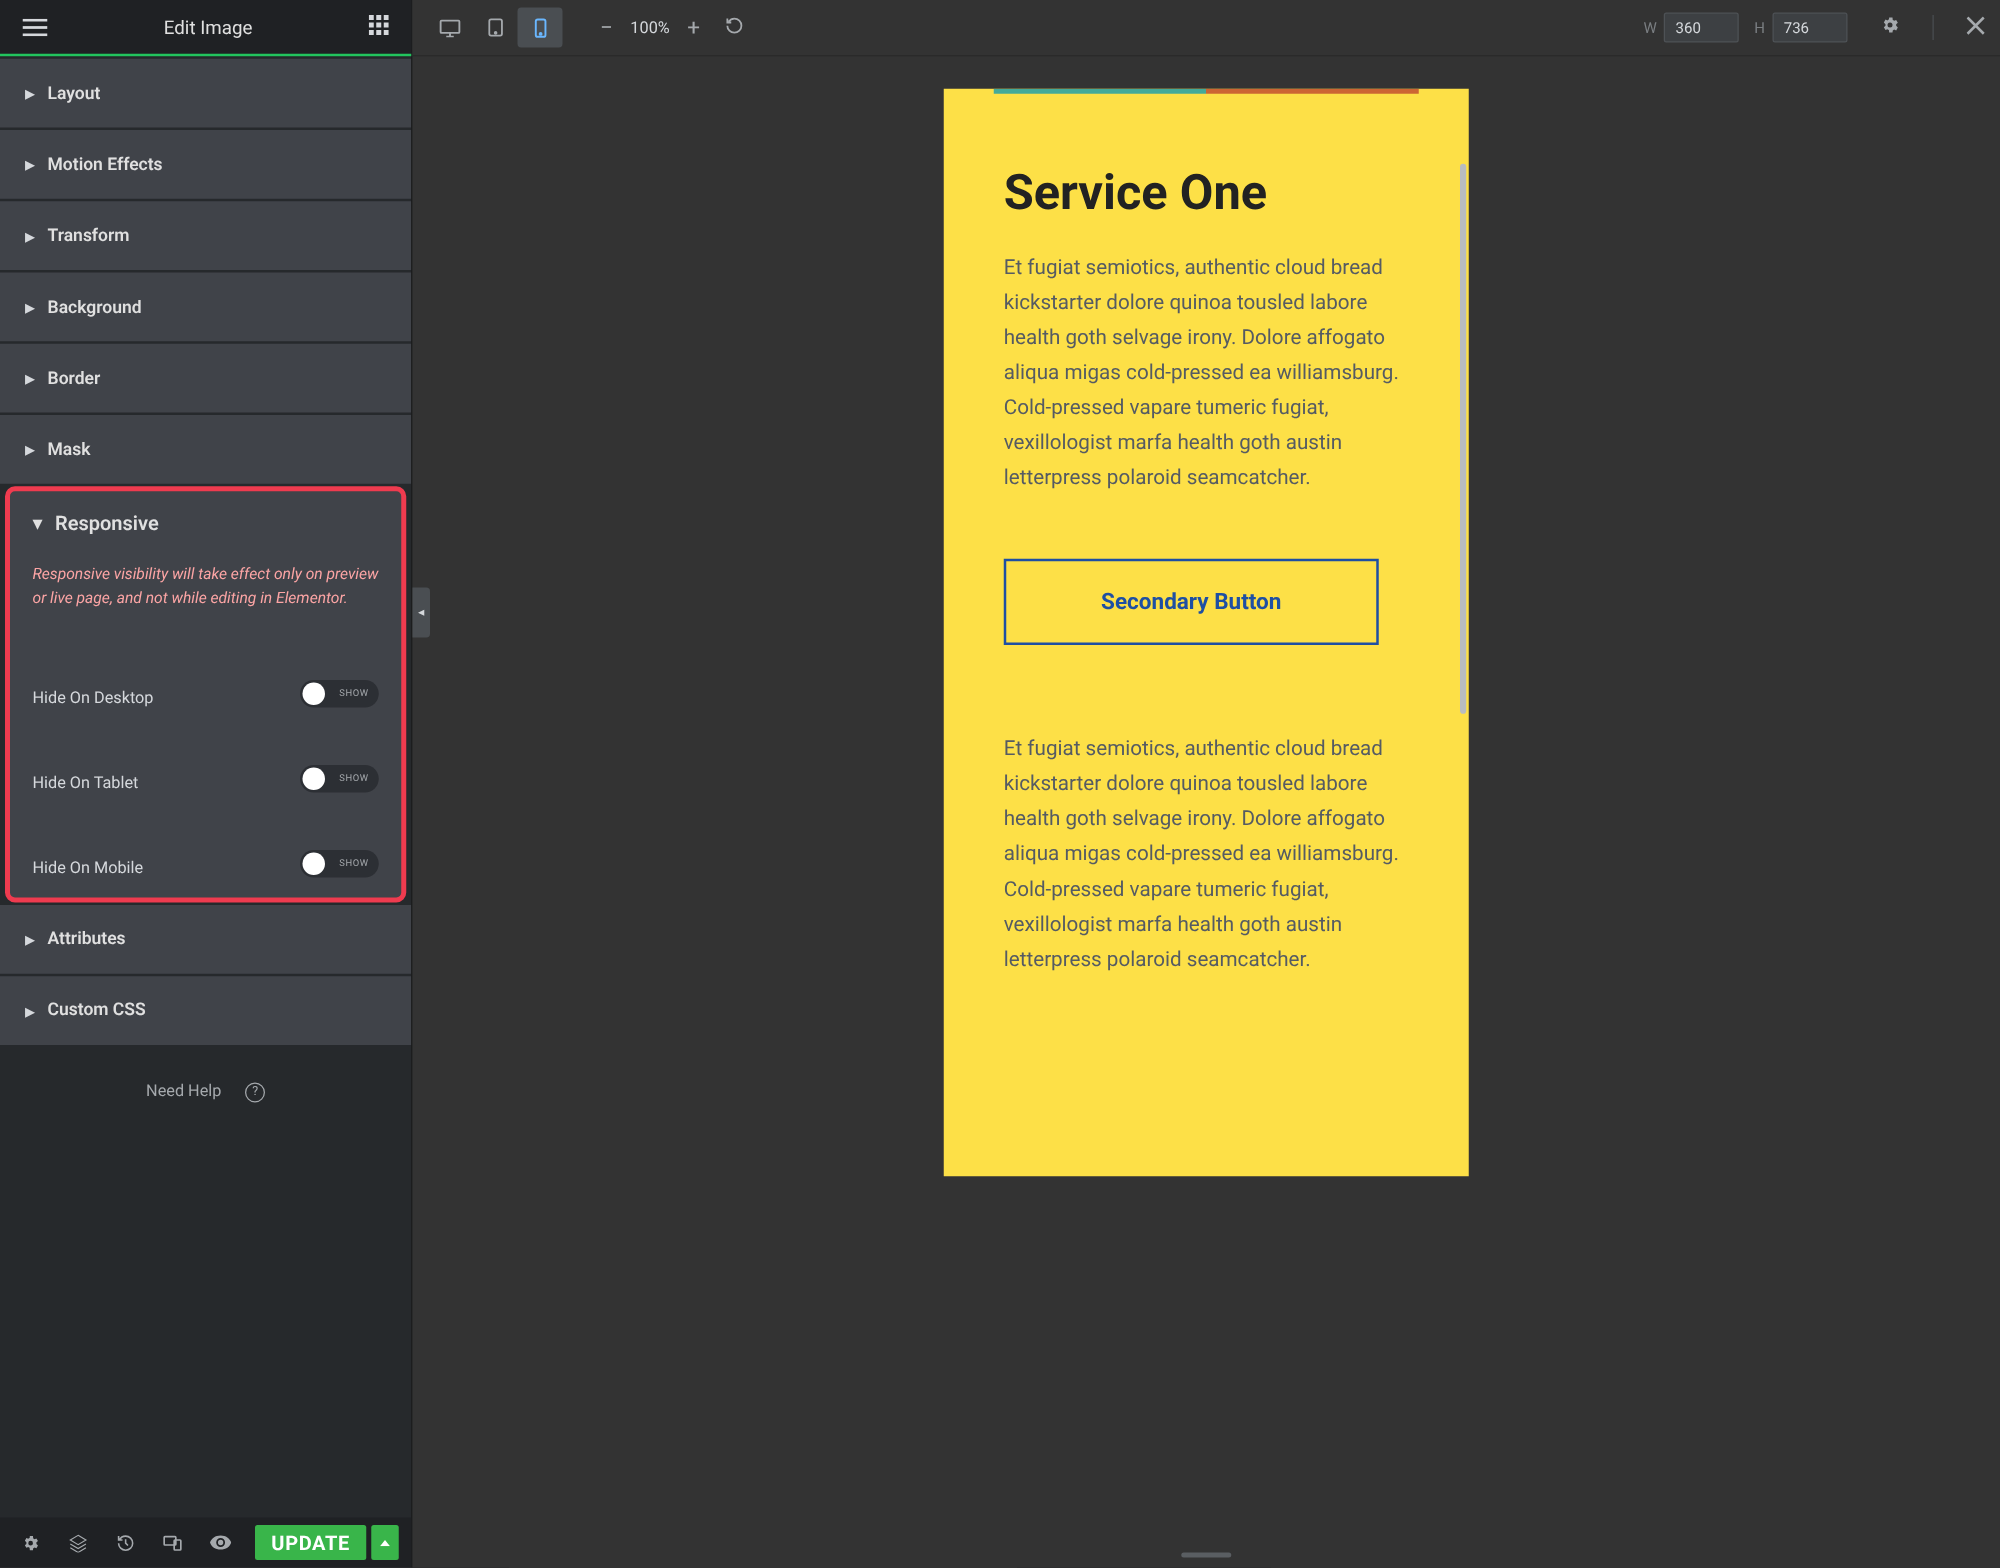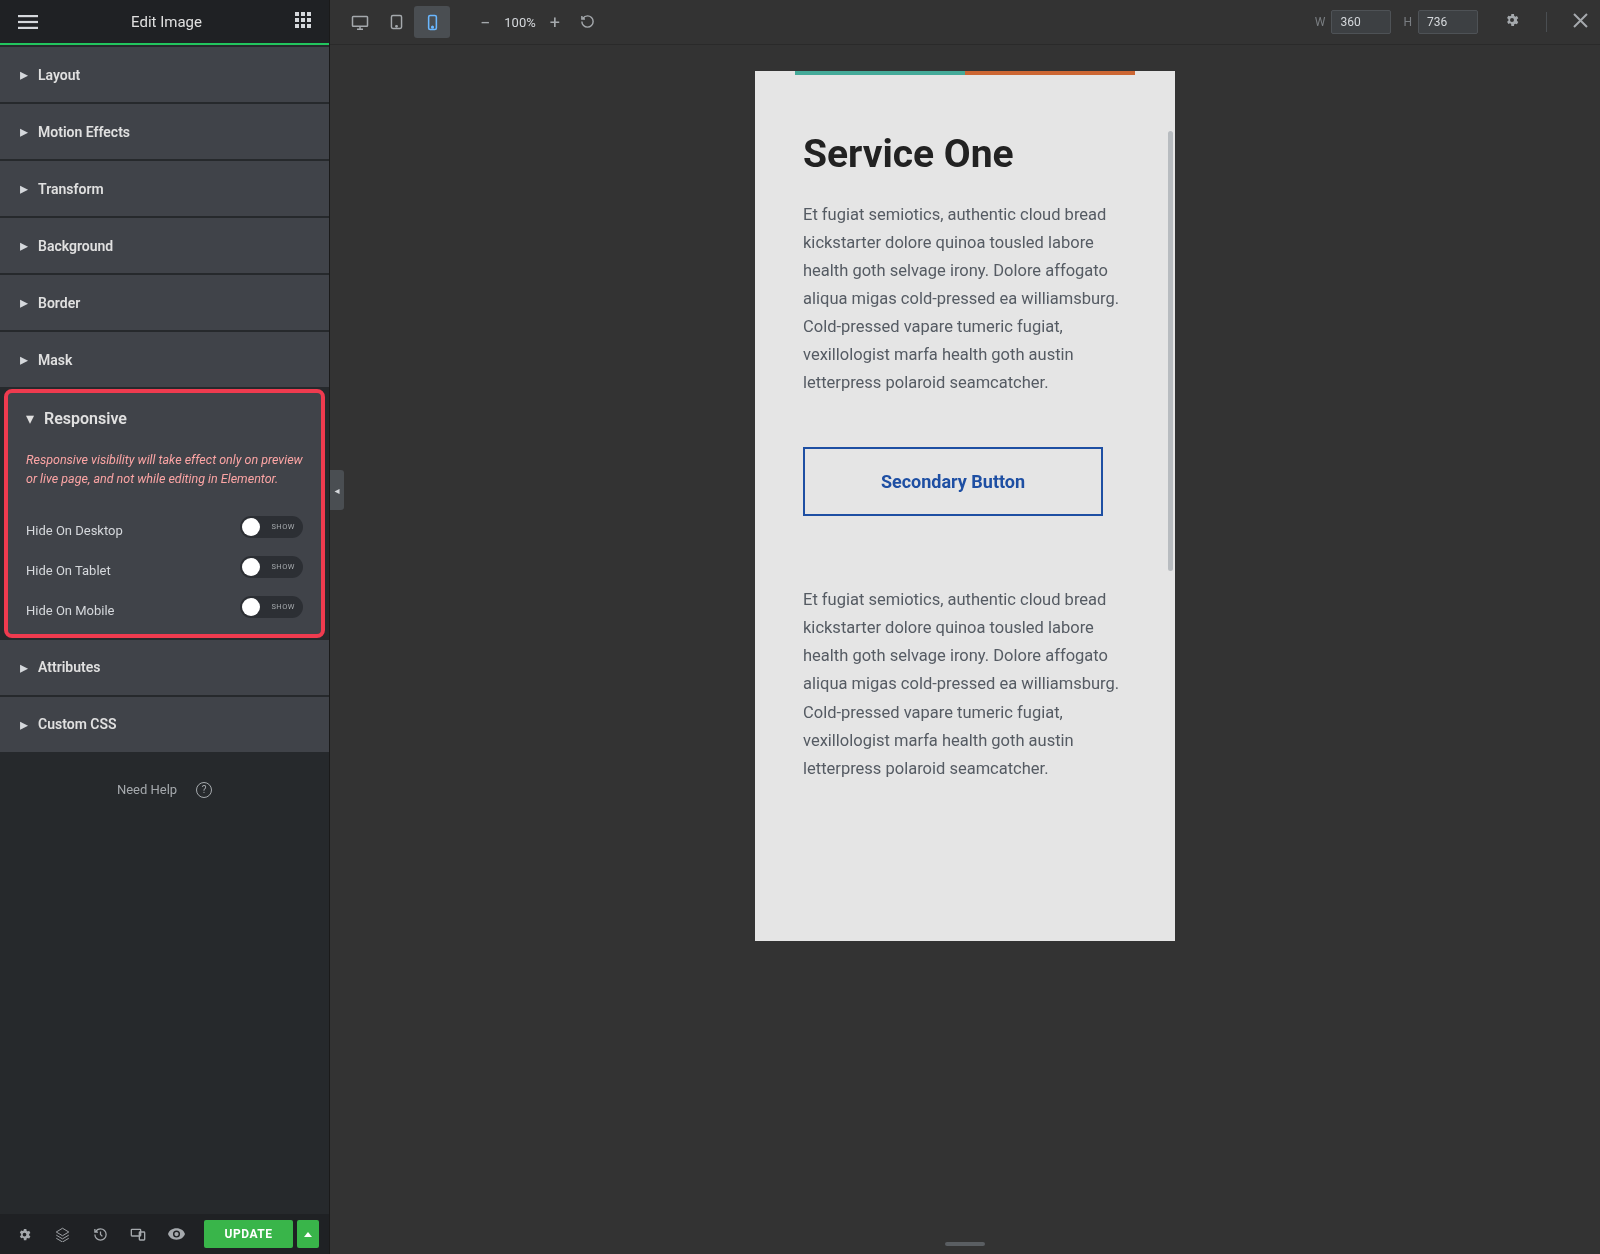--- a/index.html
+++ b/index.html
@@ -22,51 +22,51 @@
 .panel-section { background: #404349; margin-bottom: 2px; padding: 18px 20px; display: flex; align-items: center; cursor: pointer; }
 .panel-section .caret { margin-right: 10px; color: #d5d8dc; }
 .panel-section .label { color: #e0e0e0; font-size: 14px; font-weight: 600; }
 
 .responsive-box { border: 4px solid #ef3b4f; border-radius: 8px; margin: 2px 4px 2px 4px; background: #404349; padding: 0; }
 .responsive-head { padding: 16px 18px 10px 18px; display: flex; align-items: center; }
 .responsive-head .caret { margin-right: 10px; }
 .responsive-desc { padding: 12px 18px 18px 18px; color: #fca5a5; font-size: 12.5px; font-style: italic; line-height: 1.55; }
 .toggle-row { display: flex; align-items: flex-end; justify-content: space-between; padding: 9px 18px; }
 .toggle-row .tlabel { color: #d5d8dc; font-size: 13px; }
-.toggle { width: 63px; height: 22px; background: #2c2f34; border-radius: 11px; position: relative; display: flex; align-items: center; cursor: pointer; }
+.toggle { width: 63px; height: 22px; background: #2c2f34; border-radius: 11px; position: relative; display: flex; align-items: center; cursor: pointer; margin-top: 28px; }
 .toggle .knob { width: 18px; height: 18px; background: #fff; border-radius: 50%; margin-left: 2px; }
 .toggle .tstate { font-size: 7.5px; color: #a5a9ad; letter-spacing: 0.5px; position: absolute; right: 8px; }
 
 .help-row { text-align: center; padding: 28px 0; display: flex; align-items: center; justify-content: center; gap: 19px; color: #a5a9ad; font-size: 13px; }
 .help-row .qmark { width: 16px; height: 16px; border: 1.5px solid #a5a9ad; border-radius: 50%; display: inline-flex; align-items: center; justify-content: center; font-size: 10px; }
 
 .bottom-bar { height: 40px; background: #1f2124; display: flex; align-items: center; padding: 0 6px; gap: 2px; }
 .bbtn { width: 36px; height: 40px; display: flex; align-items: center; justify-content: center; color: #a5a9ad; cursor: pointer; }
-.update-btn { flex: 1; background: #39b54a; color: #fff; font-size: 12px; font-weight: 700; height: 28px; margin: 0 2px 0 8px; display: flex; align-items: center; justify-content: center; cursor: pointer; border-radius: 2px; letter-spacing: 0.5px; }
+.update-btn { flex: 1; background: #39b54a; color: #fff; font-size: 16px; font-weight: 700; height: 28px; margin: 0 2px 0 8px; display: flex; align-items: center; justify-content: center; cursor: pointer; border-radius: 2px; letter-spacing: 0.5px; }
 .update-caret { width: 22px; height: 28px; background: #39b54a; display: flex; align-items: center; justify-content: center; cursor: pointer; border-radius: 2px; margin-right: 4px; }
 
 
 .main { flex: 1; display: flex; flex-direction: column; background: #333333; position: relative; }
 .collapse-tab { position: absolute; left: 0; top: 470px; width: 14px; height: 40px; background: #4a4e52; display: flex; align-items: center; justify-content: center; cursor: pointer; color: #d5d8dc; font-size: 10px; border-radius: 0 3px 3px 0; }
 
 .top-toolbar { height: 45px; background: #333333; display: flex; align-items: center; padding: 0 12px; border-bottom: 1px solid #2a2a2a; }
 .device-group { display: flex; gap: 0; align-items: center; }
 .device-btn { width: 36px; height: 32px; display: flex; align-items: center; justify-content: center; color: #a5a9ad; cursor: pointer; border-radius: 3px; }
 .device-btn.active { background: #4a4e52; color: #6ab7ff; }
 .zoom-group { display: flex; align-items: center; gap: 14px; margin-left: 30px; color: #d5d8dc; font-size: 13px; }
 .zoom-btn { cursor: pointer; color: #a5a9ad; font-size: 18px; }
 .dims { margin-left: auto; display: flex; align-items: center; gap: 12px; }
 .dim { display: flex; align-items: center; gap: 6px; }
 .dim .dlabel { color: #7a7e82; font-size: 12px; }
 .dim .dval { background: #3d4043; border: 1px solid #4e5256; color: #d5d8dc; font-size: 12px; padding: 4px 8px; width: 60px; border-radius: 2px; }
 .top-icon { color: #a5a9ad; cursor: pointer; margin-left: 14px; }
 .divider-v { width: 1px; height: 20px; background: #4a4e52; margin-left: 14px; }
 
 .canvas-wrap { flex: 1; display: flex; justify-content: center; align-items: flex-start; padding-top: 26px; overflow: hidden; position: relative; }
-.preview { width: 420px; height: 870px; background: #e5e5e5; position: relative; overflow: hidden; }
+.preview { width: 420px; height: 870px; background: #fde047; position: relative; overflow: hidden; }
 .preview .topstrip { height: 4px; background: linear-gradient(90deg, #4a9 0%, #4a9 50%, #c63 50%, #c63 100%); margin: 0 40px 10px 40px; }
 .preview-content { padding: 46px 48px 20px 48px; }
 .srv-title { font-size: 39px; font-weight: 700; color: #222; margin-bottom: 24px; }
 .srv-text { font-size: 16.5px; color: #555b63; line-height: 1.7; margin-bottom: 50px; margin-top: 16px; }
 .sec-btn { border: 2px solid #1e4fa3; color: #1e4fa3; font-size: 18px; font-weight: 700; padding: 22px 0; width: 300px; text-align: center; cursor: pointer; }
 .srv2 { margin-top: 70px; }
 .preview-scroll { position: absolute; right: 2px; top: 60px; width: 5px; height: 440px; background: #b8bcc0; border-radius: 3px; }
 
 .canvas-handle { position: absolute; bottom: 8px; left: 50%; transform: translateX(-50%); width: 40px; height: 4px; background: #5a5e62; border-radius: 2px; }
 </style>

